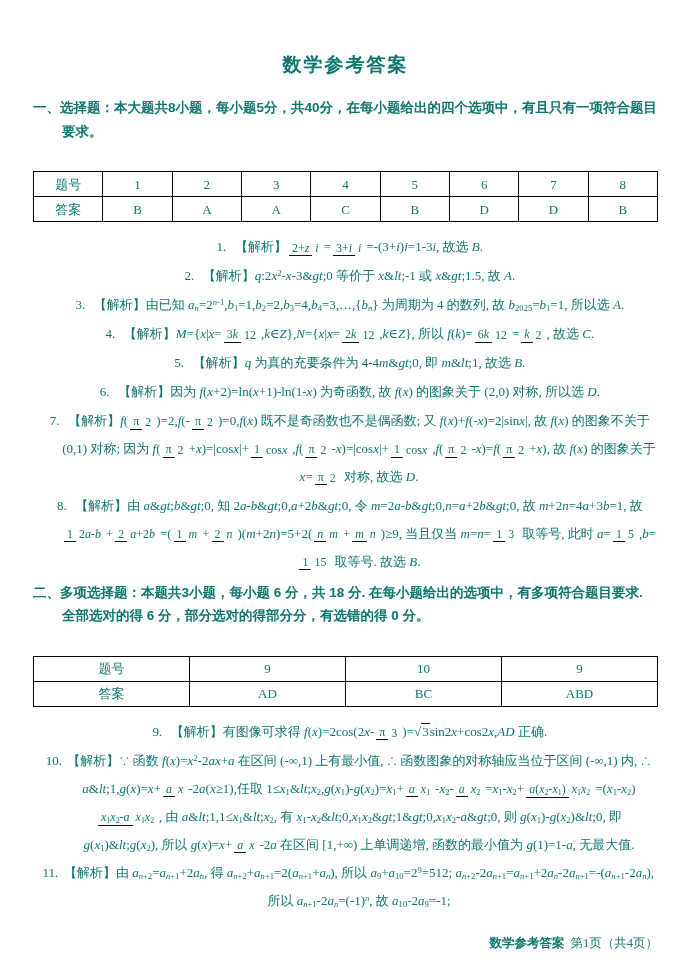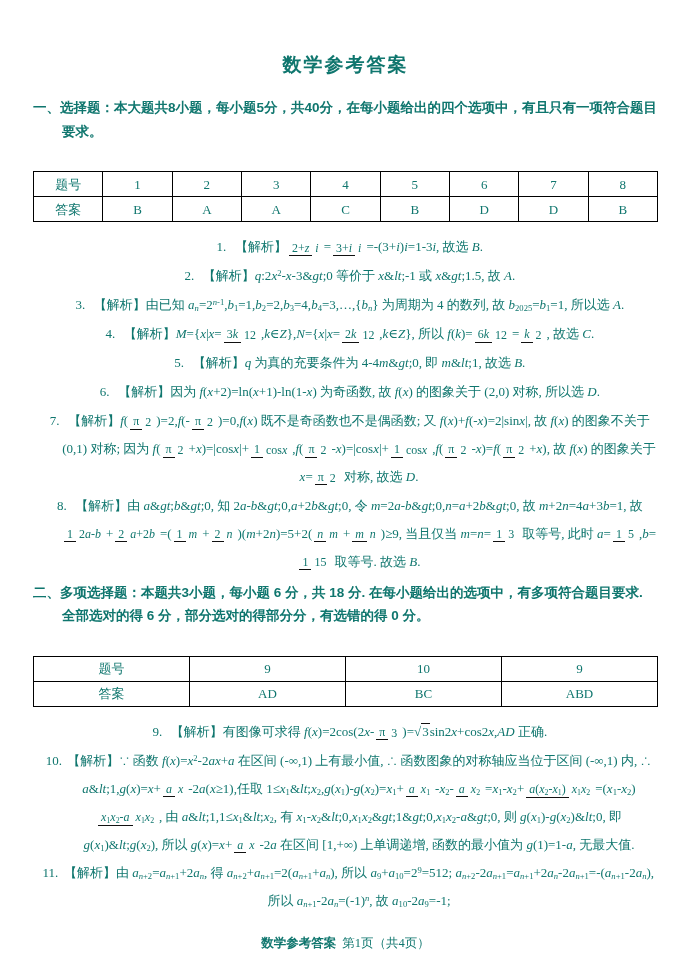--- a/index.html
+++ b/index.html
@@ -29,21 +29,21 @@
     display:inline-flex;flex-direction:row;align-items:center;
     vertical-align:middle;margin:0 2px;line-height:1.2;font-size:0.92em;text-indent:0;
   }
   .frac .num{padding:0 3px;border-bottom:1px solid #111;}
   .frac .den{padding:0 3px;}
   sub,sup{font-size:0.66em;}
   sup{vertical-align:0.5em;}
   sub{vertical-align:-0.2em;}
   .sqrt{white-space:nowrap;text-indent:0;}
   .sqrt .rad{border-top:1.2px solid #111;padding:0 1px;}
-  .footer{margin-top:auto;text-align:center;font-size:12.5px;padding-top:8px;}
+  .footer{margin-top:auto;text-align:right;font-size:12.5px;padding-top:8px;}
   .footer .f-doc{font-family:"Liberation Sans","DejaVu Sans",sans-serif;font-weight:bold;margin-right:6px;}
 </style>
 </head>
 <body>
 
 <div class="page">
 
   <h1 class="title">数学参考答案</h1>
 
   <p class="sec-heading">一、选择题：本大题共8小题，每小题5分，共40分，在每小题给出的四个选项中，有且只有一项符合题目要求。</p>

